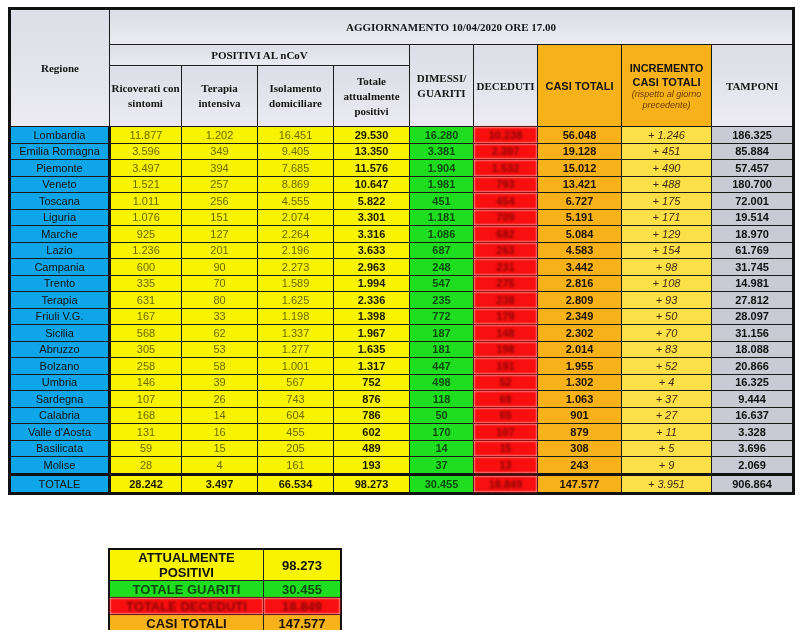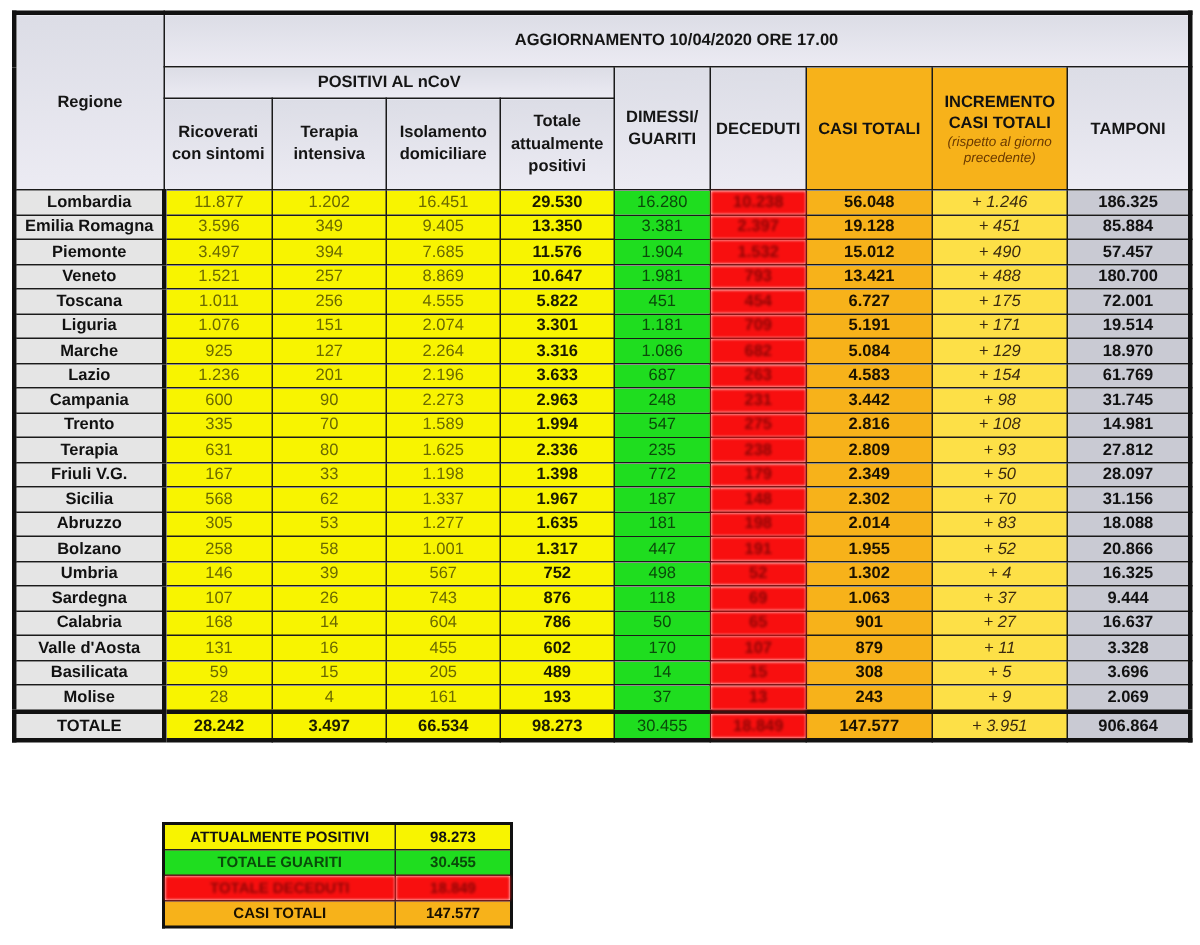--- a/index.html
+++ b/index.html
@@ -2,41 +2,41 @@
 <html><head>
 <meta charset="utf-8">
 <style>
   html, body { margin: 0; padding: 0; background: #ffffff; }
   body { width: 800px; height: 630px; position: relative; overflow: hidden;
          font-family: "Liberation Sans", "DejaVu Sans", sans-serif; color: #111; }
   #main-table { position: absolute; left: 8px; top: 7px; width: 784px;
          border-collapse: collapse; table-layout: fixed; border: 3px solid #111; }
   #main-table td, #main-table th { border: 1.5px solid #1a1a1a; padding: 0; text-align: center;
          font-size: 11px; overflow: hidden; white-space: nowrap; }
-  .hdr { background: linear-gradient(#dcdde6, #ecebf3); font-weight: bold; color: #151515; }
+  .hdr { background: linear-gradient(#dcdde6, #ecebf3); font-weight: bold; color: #151515; font-family: Liberation Serif, serif; }
   .hdr-wrap { white-space: normal !important; line-height: 15px; }
   .orange-hdr { background: #f7b21a; font-weight: bold; }
   .inc-hdr { background: #f7b21a; font-weight: bold; white-space: normal !important; line-height: 14px; }
   .inc-sub { display: block; font-style: italic; font-weight: normal; font-size: 9px; line-height: 11px; color: #6a3a00; }
   .title-cell { font-size: 13px; height: 34px; }
-  .region { background: #e5e5e5; font-weight: bold; font-size: 11.5px; }
+  .region { background: #0ea5e9; font-weight: normal; font-size: 11.5px; }
   .yel { background: #f8f400; color: #6b6900; font-size: 11.5px; }
   .yel-b { background: #f8f400; color: #1a1a00; font-weight: bold; font-size: 11.5px; }
-  .grn { background: #1fdd1f; color: #0a4a0a; font-weight: normal; font-size: 11.5px; filter: blur(0.4px); }
+  .grn { background: #1fdd1f; color: #0a4a0a; font-weight: bold; font-size: 11.5px; filter: blur(0.4px); }
   .red { background: #f80f0f; color: #8a0505; font-weight: bold; font-size: 11.5px; filter: blur(1.2px); }
   .org { background: #f7b21a; color: #1a1100; font-weight: bold; font-size: 11.5px; }
   .org-i { background: #fde047; color: #3a2a10; font-style: italic; font-size: 11.5px; }
   .gry { background: #c9cad3; color: #111; font-weight: bold; font-size: 11.5px; }
   .data-row td { height: 15.5px; }
   .total-row td { height: 16px; border-top: 3px solid #111 !important; }
   .total-row .yel { color: #1a1a00; font-weight: bold; }
   .sep-left { border-left: 3px solid #111 !important; }
   #summary-box { position: absolute; left: 108px; top: 548px; border-collapse: collapse;
          border: 2px solid #111; font-family: "Liberation Sans", sans-serif; }
-  #summary-box td { border: 1.5px solid #222; height: 16px; font-size: 10px; font-weight: bold; text-align: center; padding: 0 4px; }
+  #summary-box td { border: 1.5px solid #222; height: 16px; font-size: 13px; font-weight: bold; text-align: center; padding: 0 4px; }
   #summary-box td.lbl { width: 145px; }
   #summary-box td.val { width: 68px; }
   .s-yel { background: #f8f400; color: #111; }
   .s-grn { background: #1fdd1f; color: #0a4a0a; }
   .s-red { background: #f80f0f; color: #8a0505; filter: blur(1px); }
   .s-org { background: #f7b21a; color: #1a1100; }
 </style>
 </head>
 <body>
 

